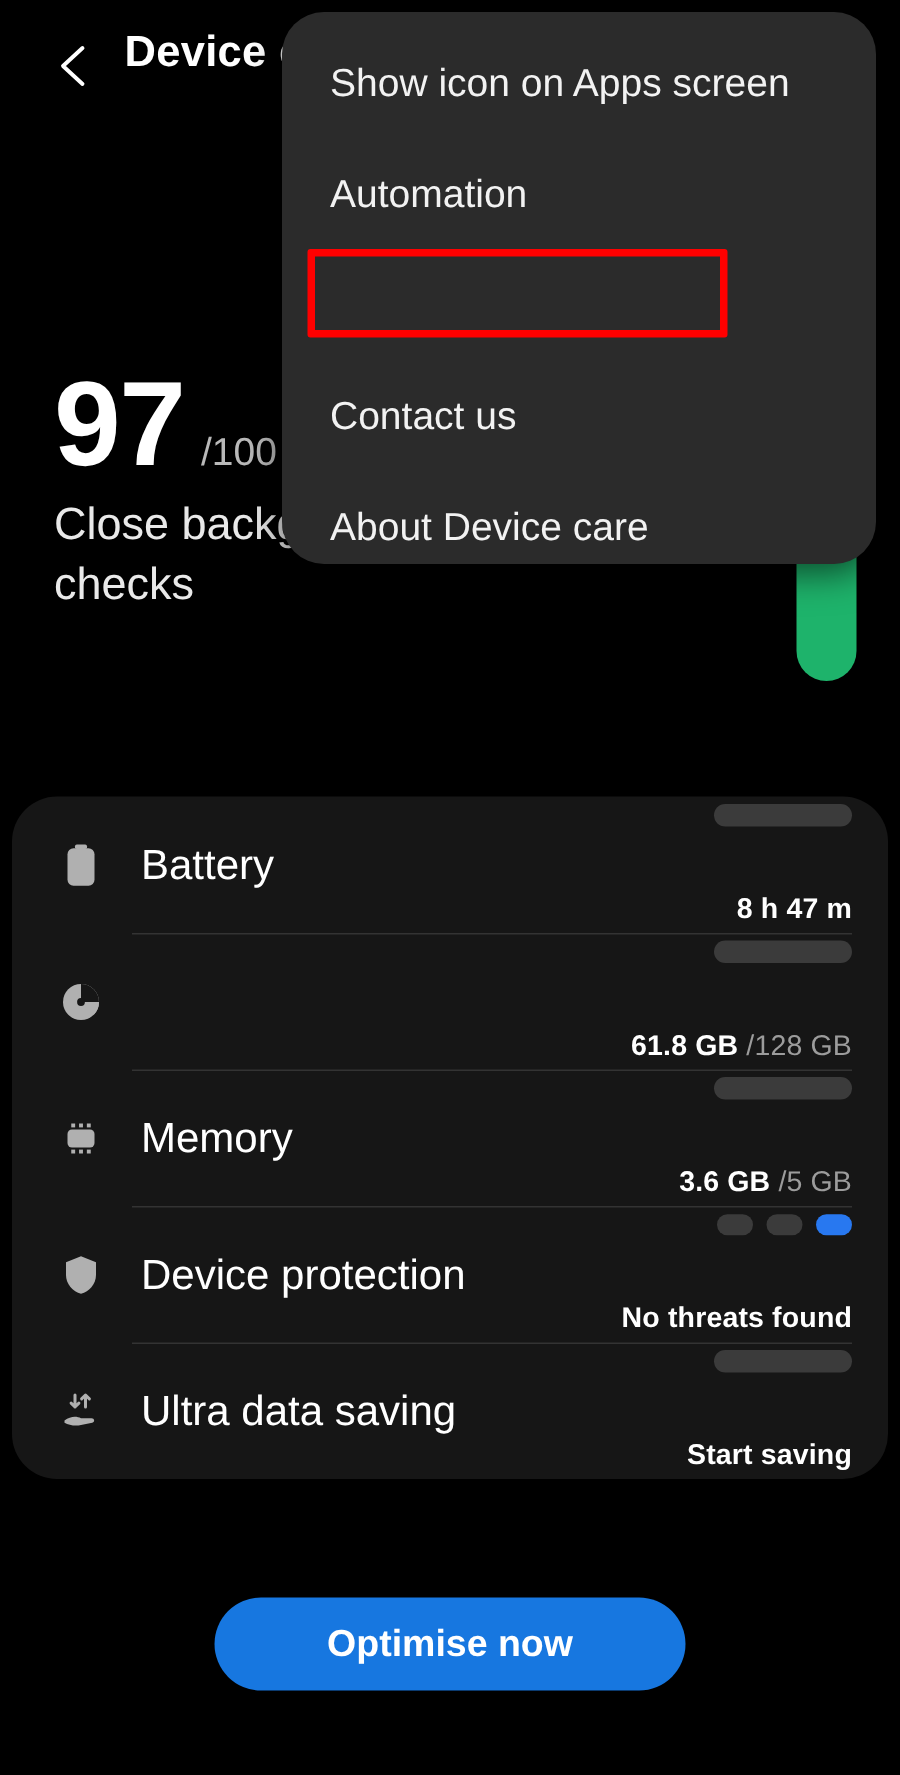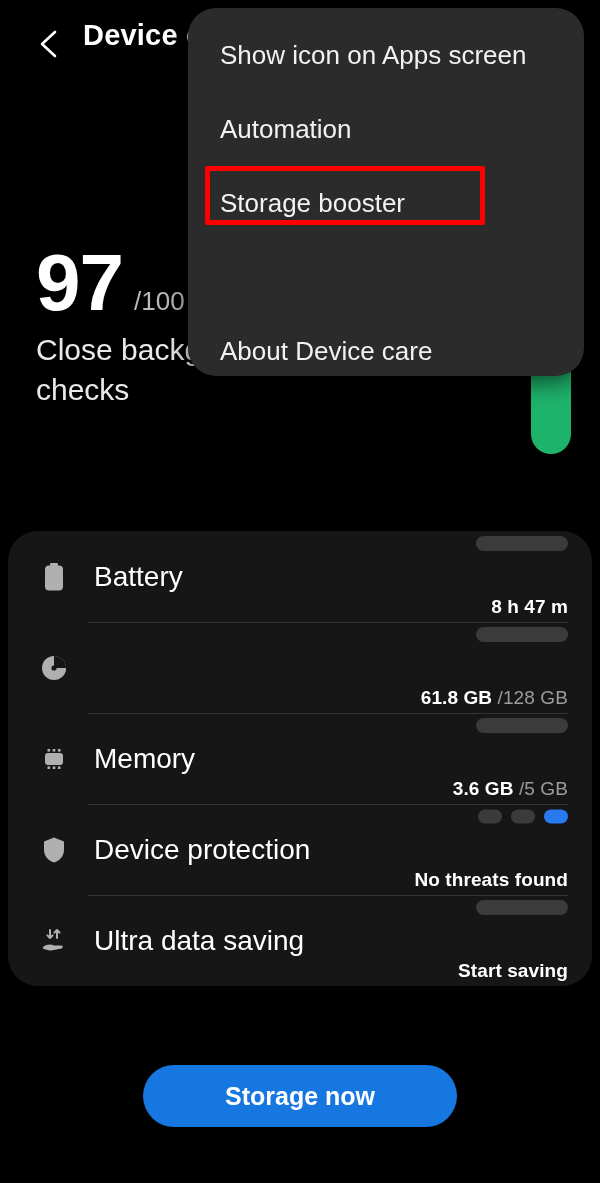--- a/index.html
+++ b/index.html
@@ -326,30 +326,30 @@
     <span class="row-right">
       <span class="meter">
         <span class="meter-fill" style="width:0%"></span>
       </span>
       <span class="row-value">Start saving</span>
     </span>
   </div>
 
 </div>
 
-<button id="optimise-button">Storage now</button>
+<button id="optimise-button">Optimise now</button>
 
 <div id="overflow-menu">
   <div class="menu-item" id="menu-item-0">
     <span>Show icon on Apps screen</span>
   </div>
   <div class="menu-item" id="menu-item-1">
     <span>Automation</span>
   </div>
-  <div class="menu-item" id="menu-item-2">
-    <span>Storage booster</span>
+  <div class="menu-item" id="menu-item-3">
+    <span>Contact us</span>
   </div>
   <div class="menu-item" id="menu-item-4">
     <span>About Device care</span>
   </div>
 </div>
 
 <div id="highlight-box"></div>
 
 </body></html>

